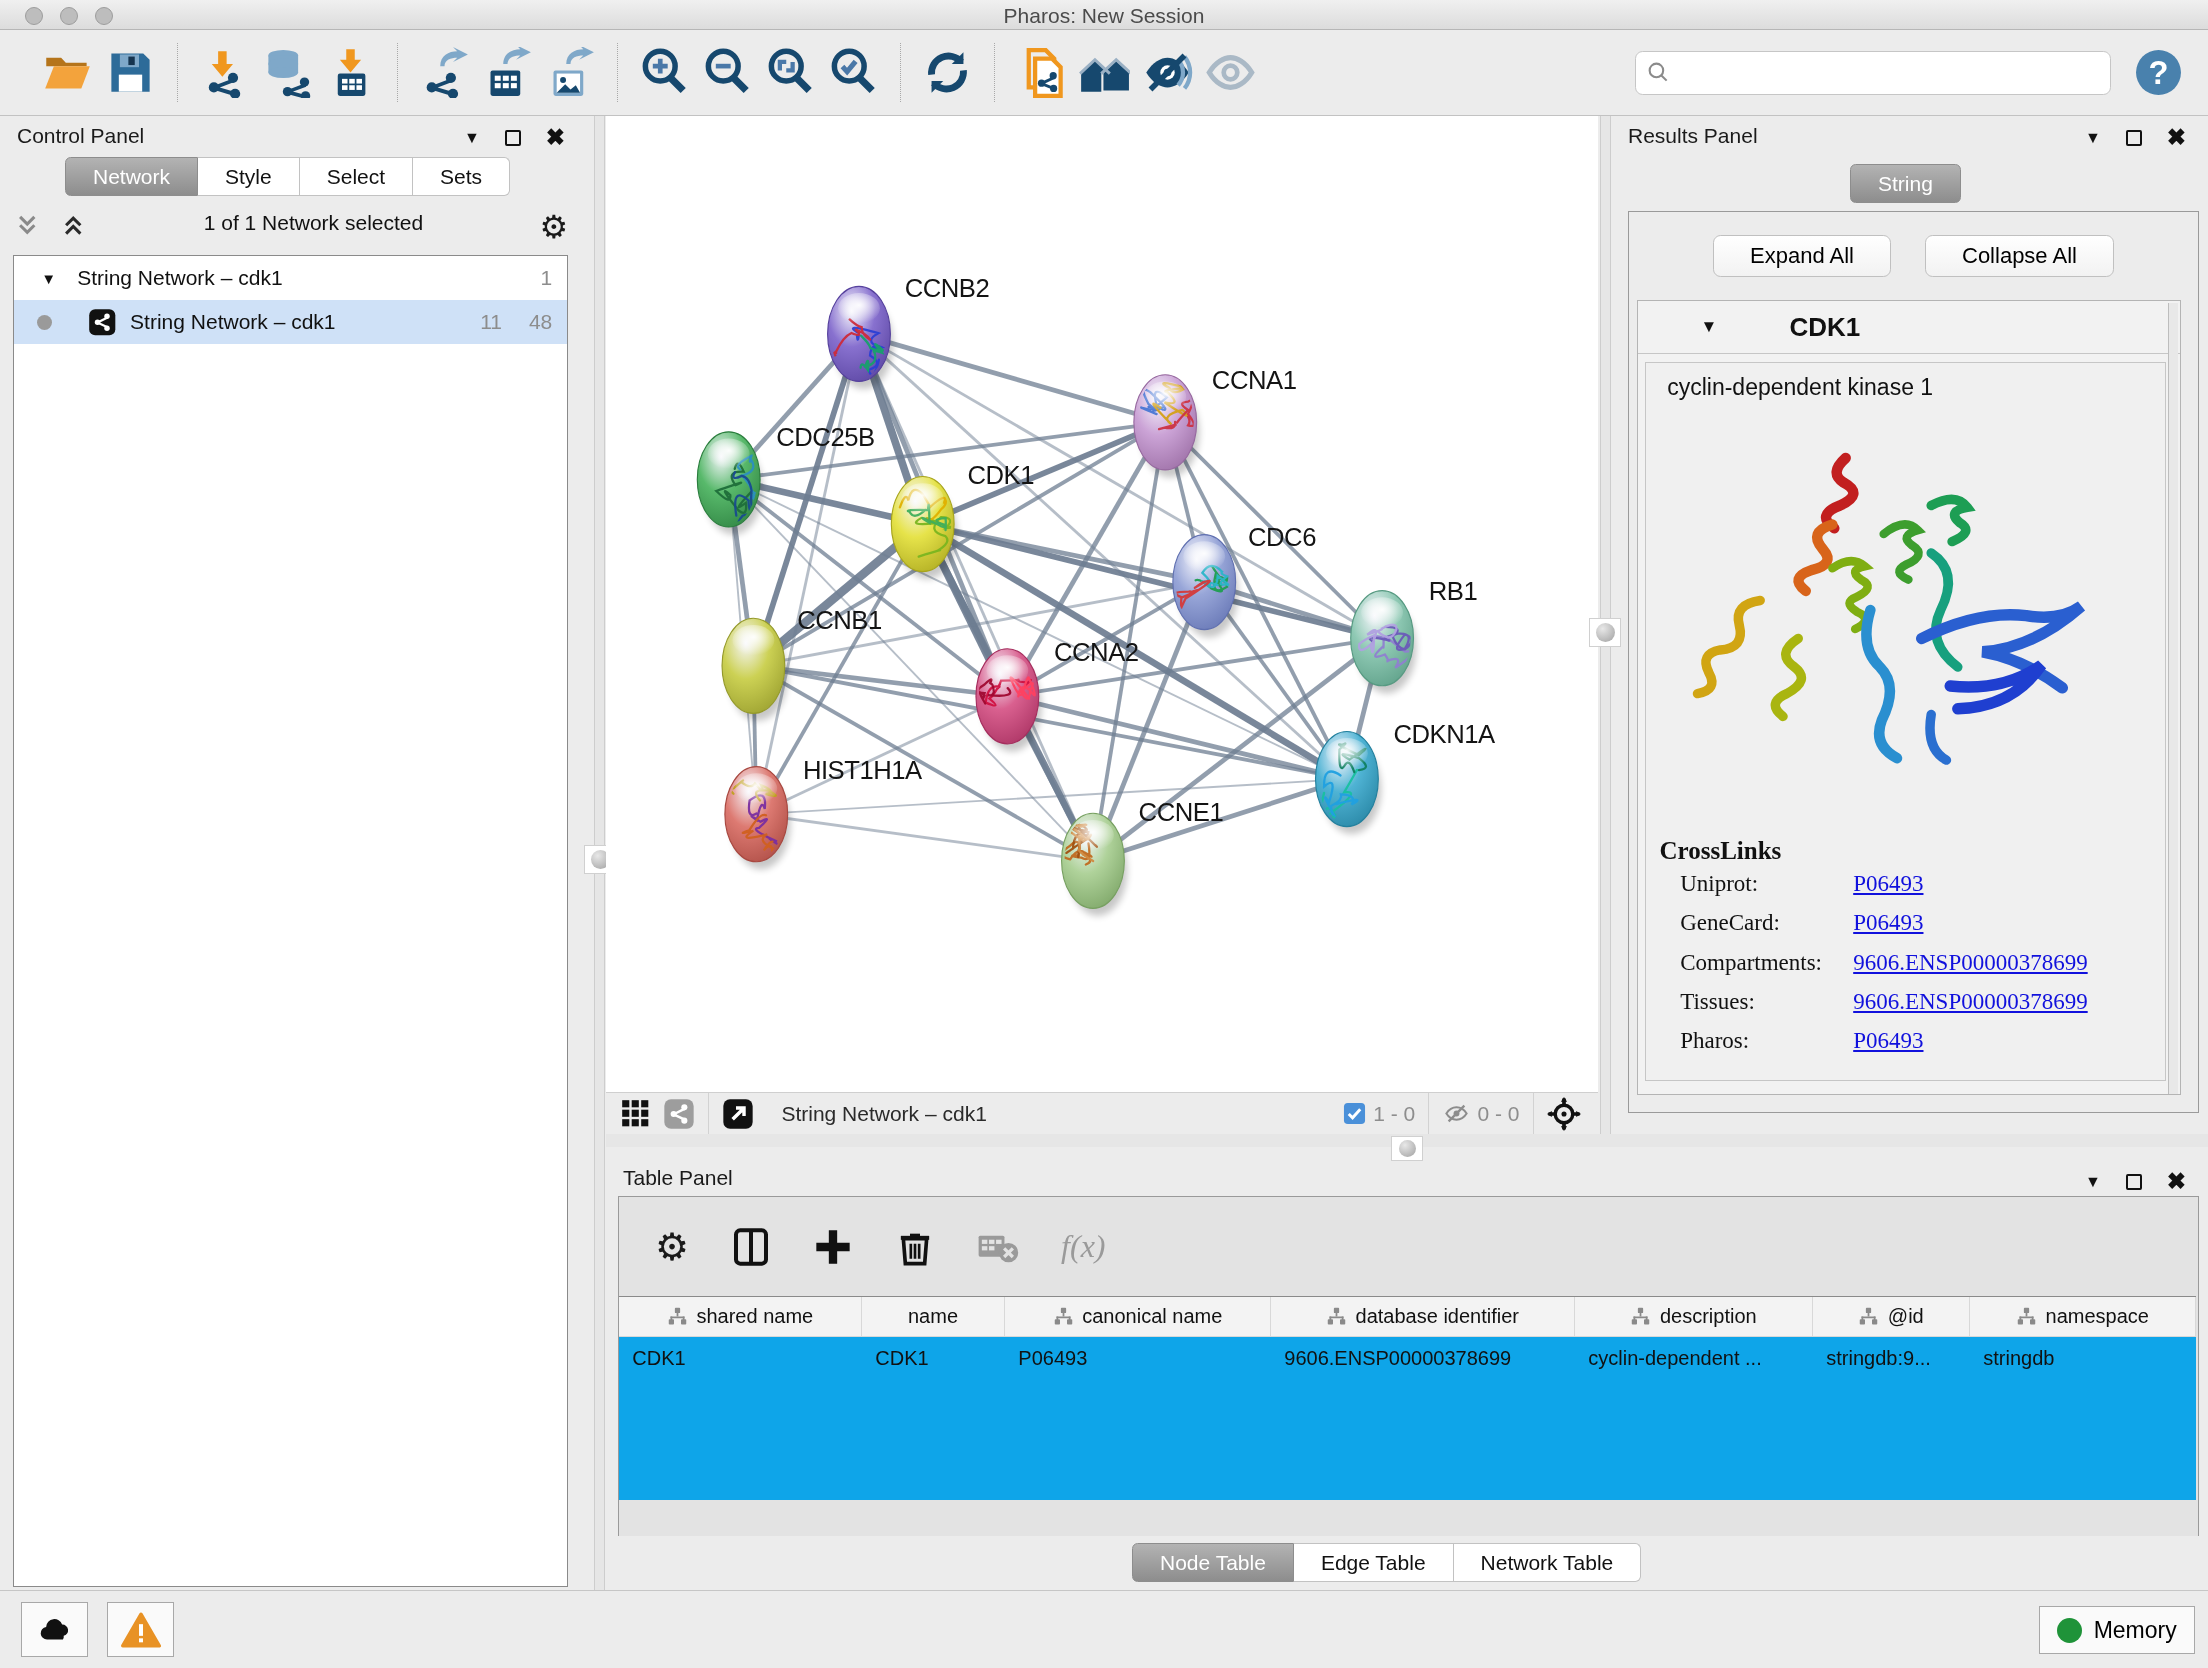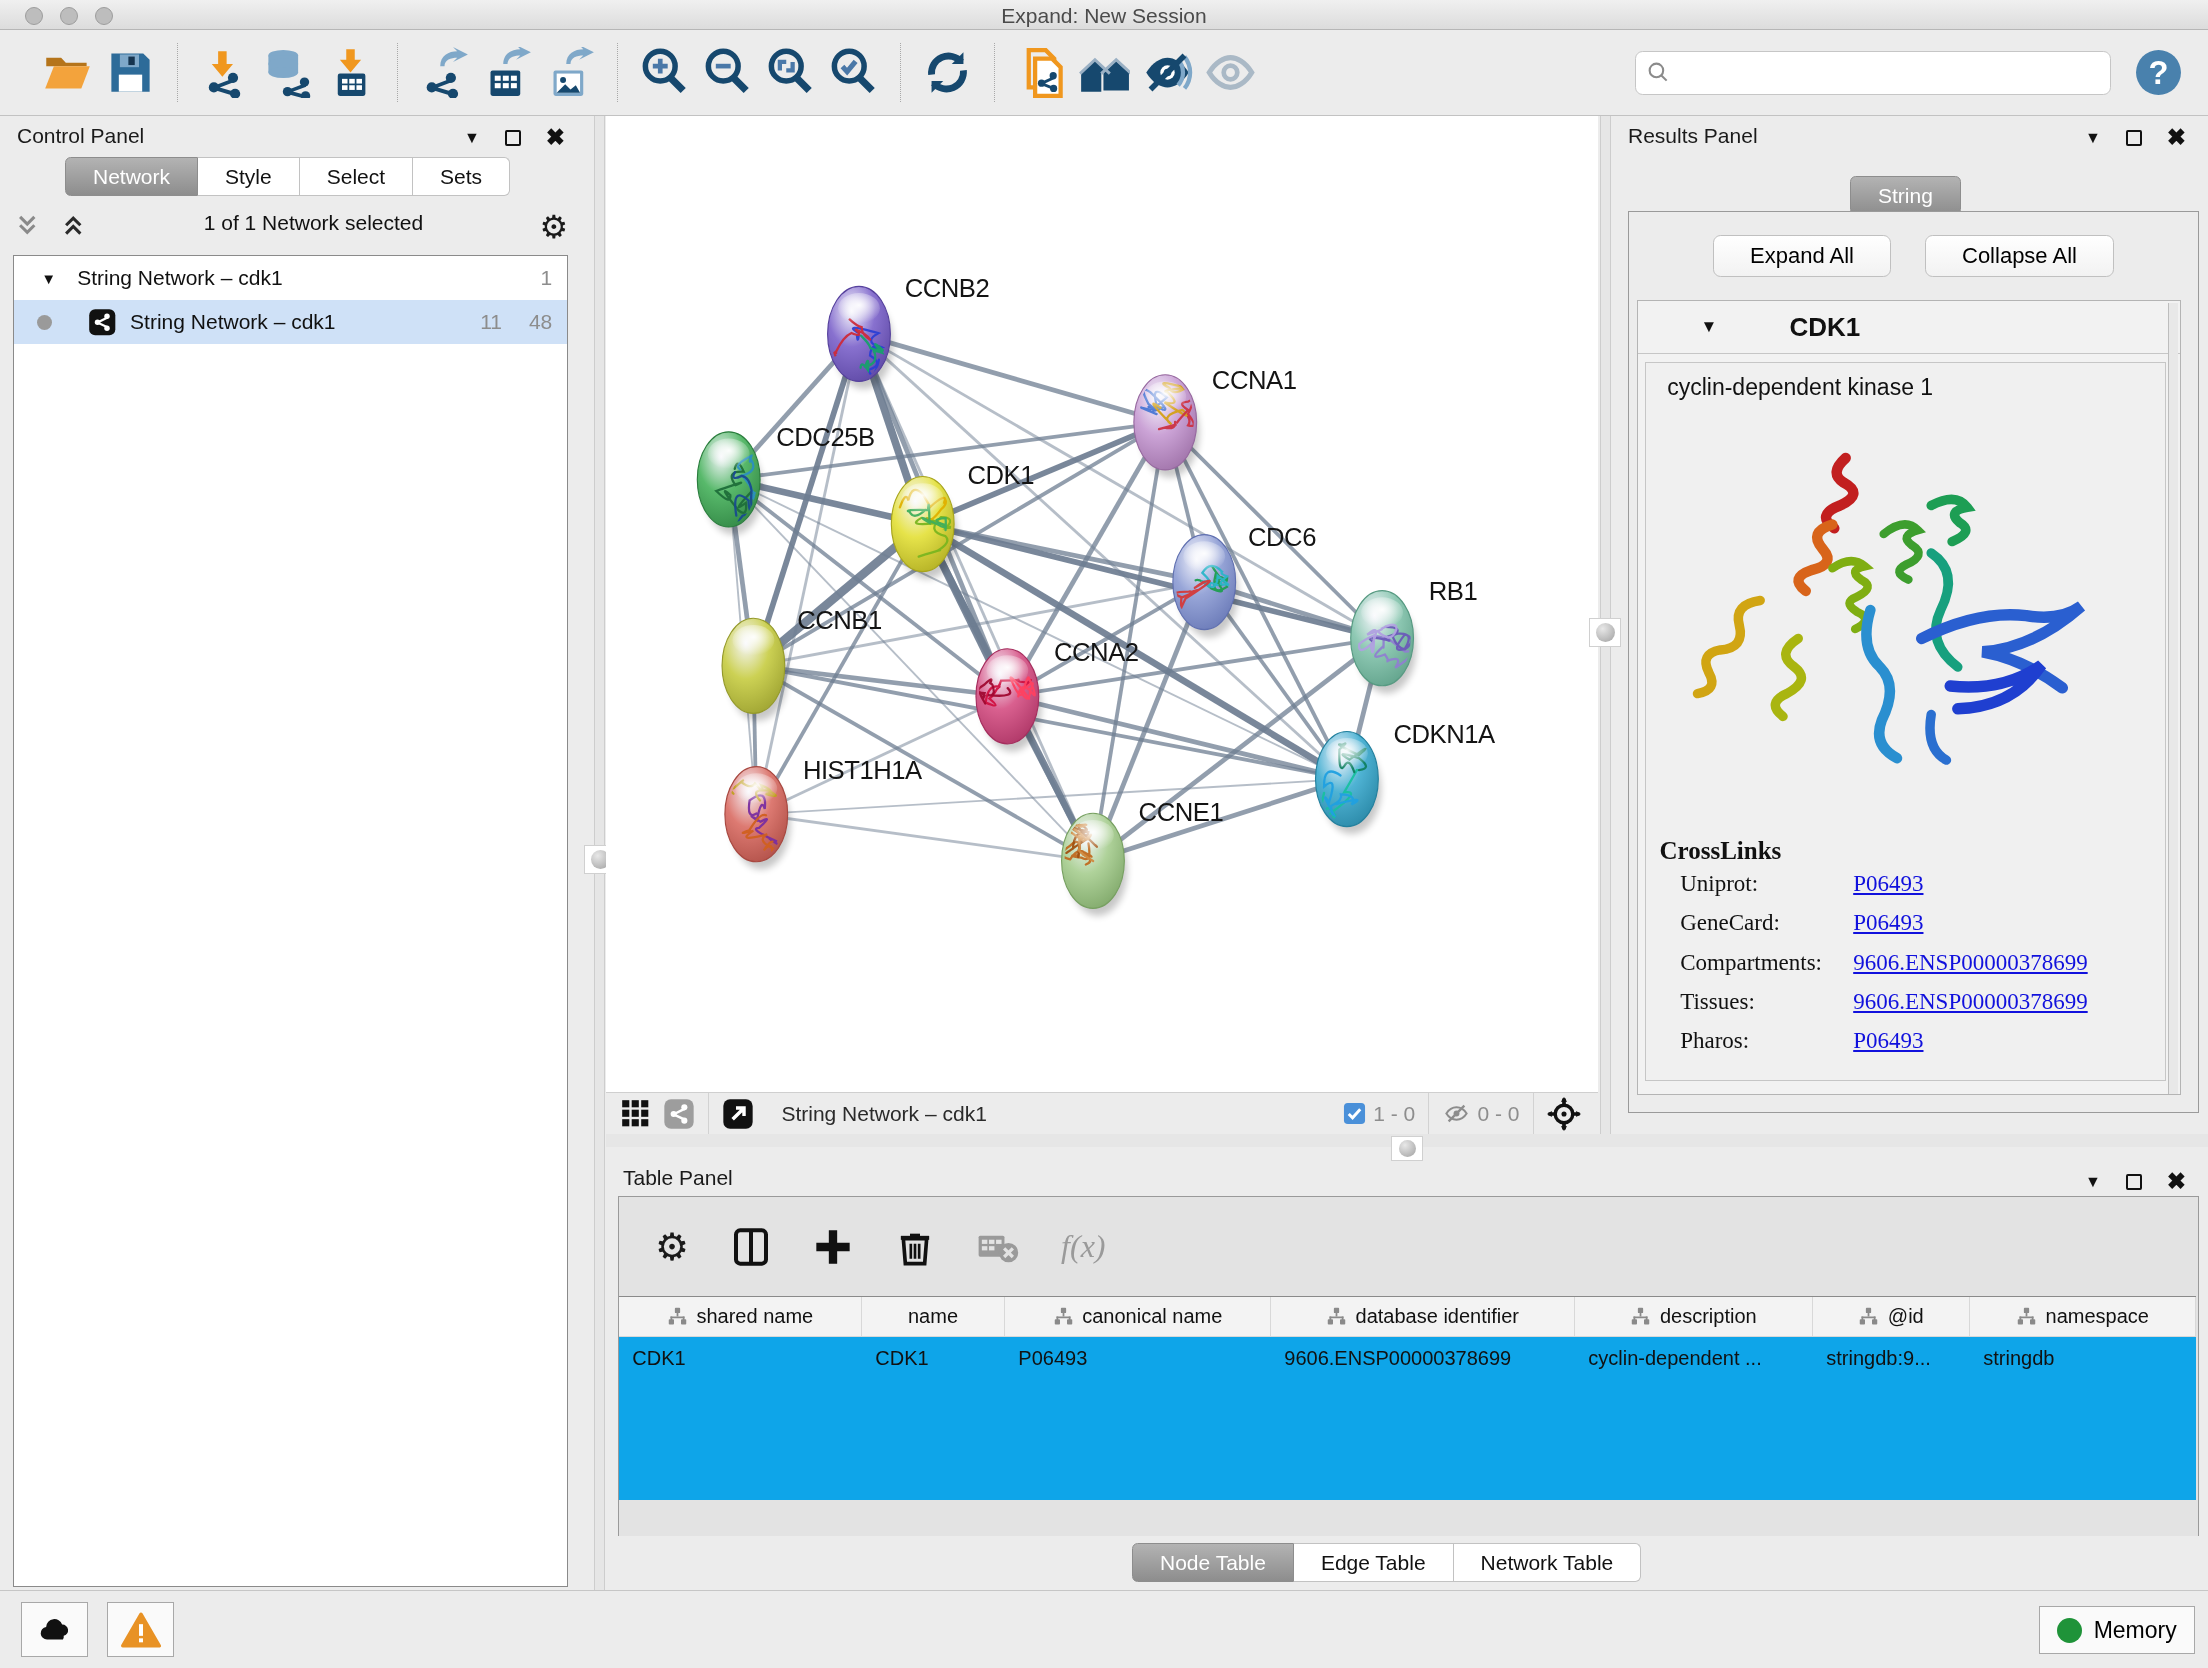--- a/index.html
+++ b/index.html
@@ -122,21 +122,21 @@
 </style>
 </head>
 <body>
 
 <div id="root">
 
   <div class="titlebar">
     <span class="tl" style="left:25px"></span>
     <span class="tl" style="left:60px"></span>
     <span class="tl" style="left:95px"></span>
-    <div class="win-title">Expand: New Session</div>
+    <div class="win-title">Pharos: New Session</div>
   </div>
 
   <div class="toolbar">
     <button class="tb">
         <svg viewBox="0 0 24 24">
           <path fill="#b5741a" d="M2 5h7l2.2 2.4H21V9H2z"></path>
           <path fill="#f3a33c" d="M1.5 19.5h17l4-10.5H5.6z"></path>
         </svg>
       </button>
     <button class="tb">
@@ -701,21 +701,21 @@
   <div class="knob" style="left:1589px; top:618px;">
       <i></i>
     </div>
 
   <div class="panel-head" style="left:1628px; top:124px;">Results Panel</div>
   <div class="ph-ctl" style="left:2085px; top:126px;">
     <span class="ph-tri">▼</span>
     <span class="ph-sq"></span>
     <span class="ph-x">✖</span>
   </div>
-  <div class="tabrow" style="left:1850px; top:176px;border-radius:9px;">
+  <div class="tabrow" style="left:1850px; top:164px;border-radius:9px;">
     <div class="tab sel" style="border-radius:5.7px;">String</div>
   </div>
   <div class="rp-outer">
     <div class="rp-buttons">
       <button class="rp-btn">Expand All</button>
       <button class="rp-btn">Collapse All</button>
     </div>
     <div class="rp-section">
       <div class="rp-sechead">
         <span class="tri">▼</span>

